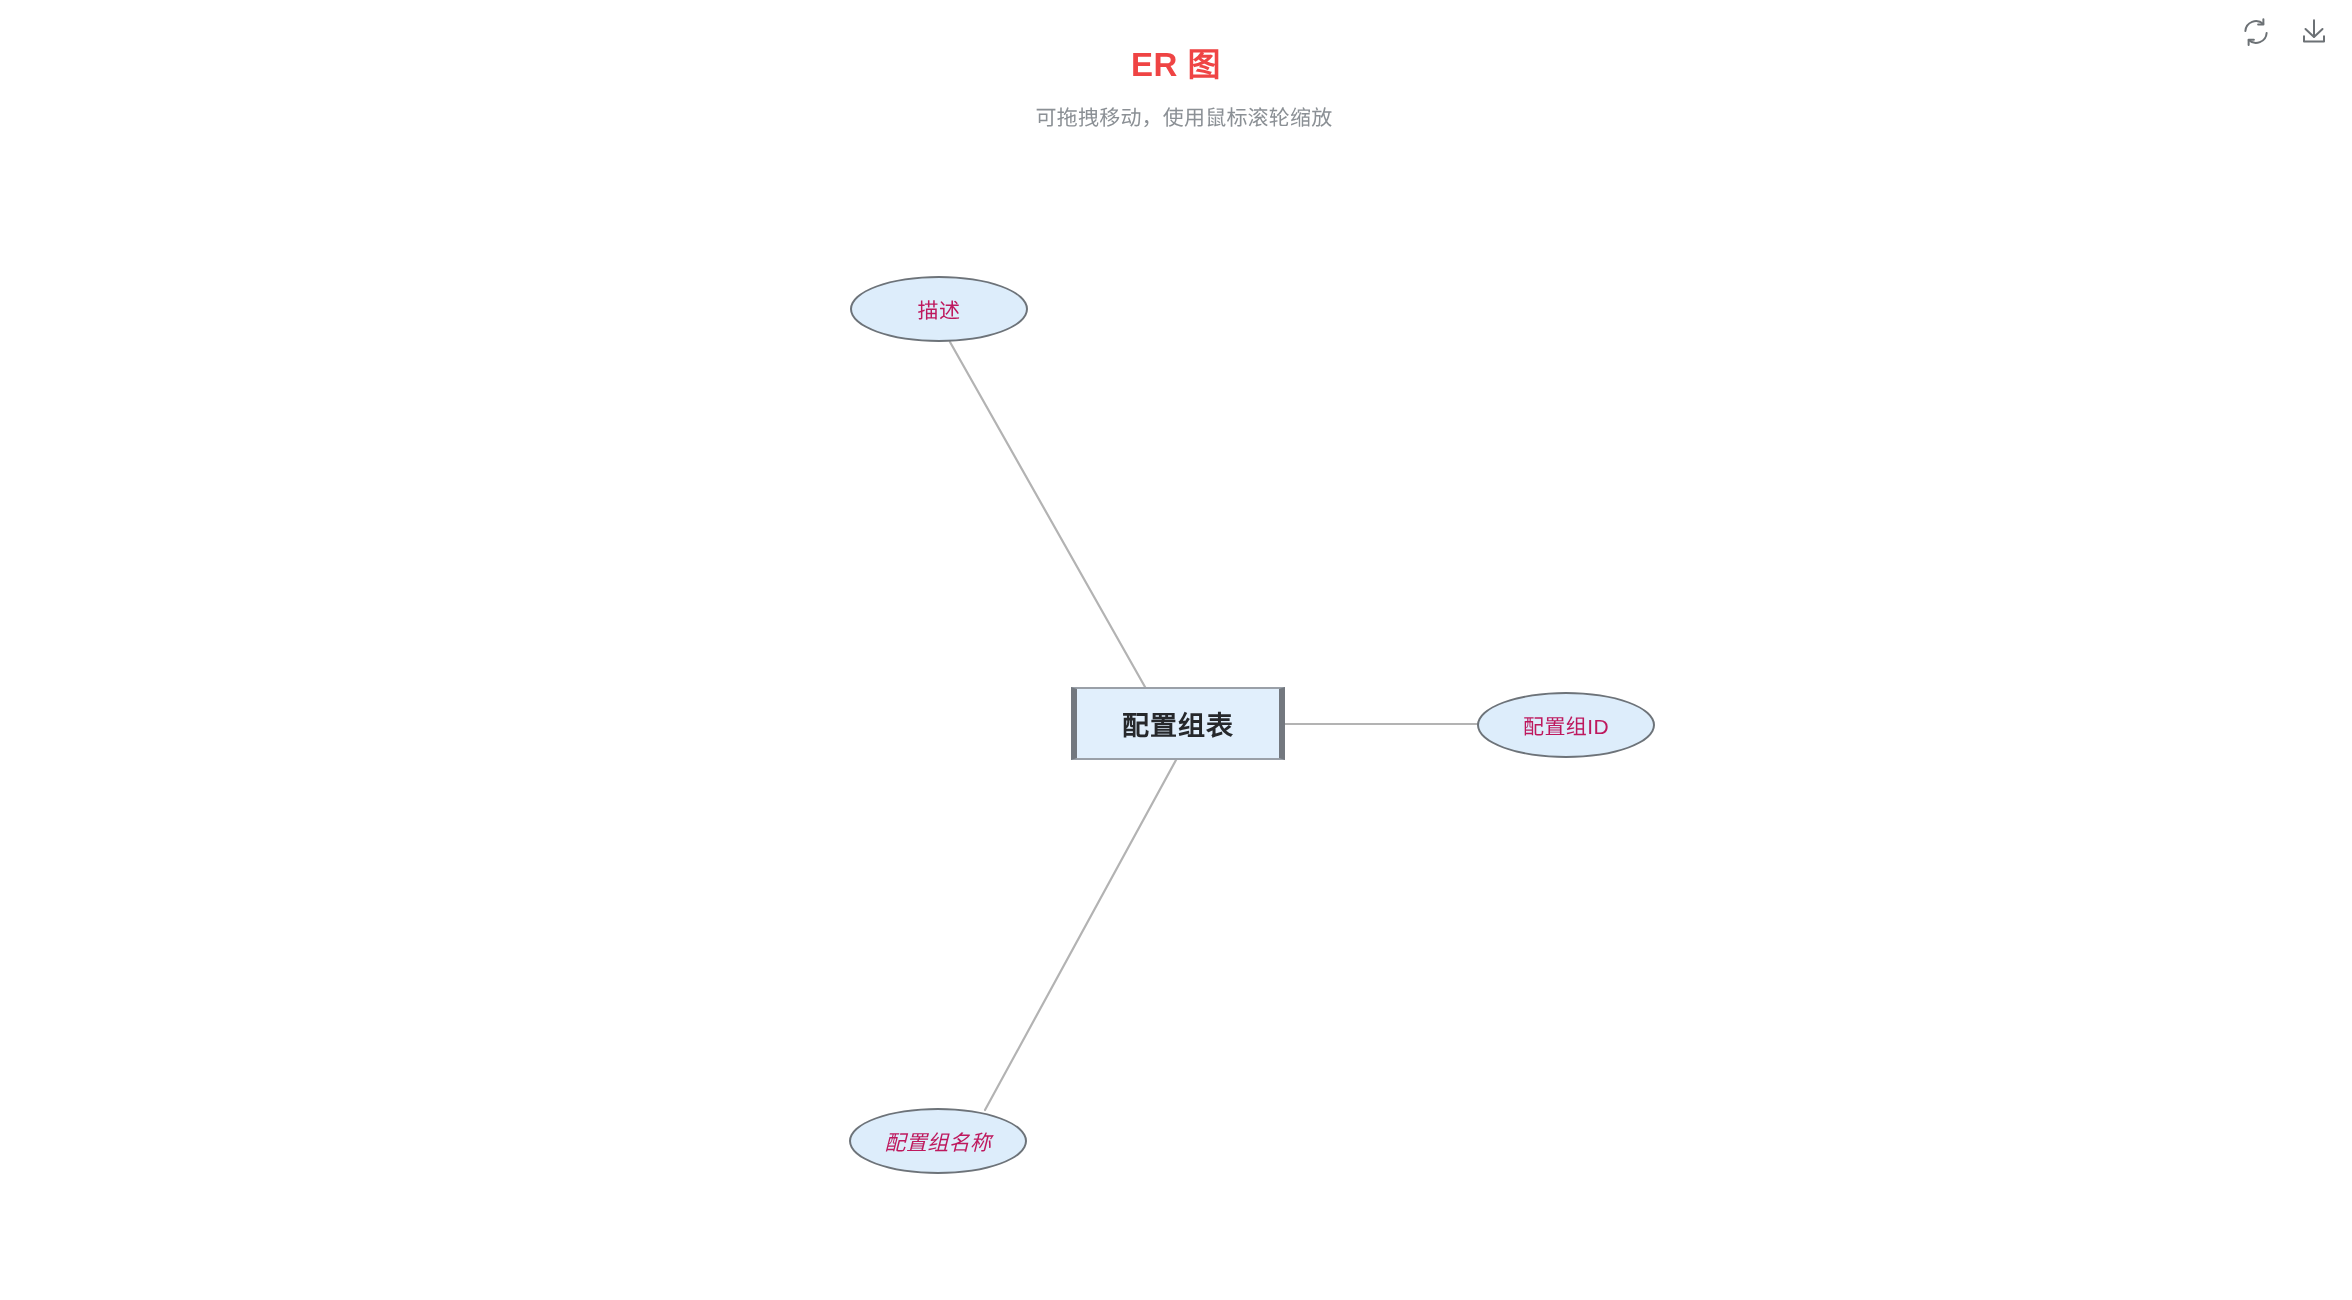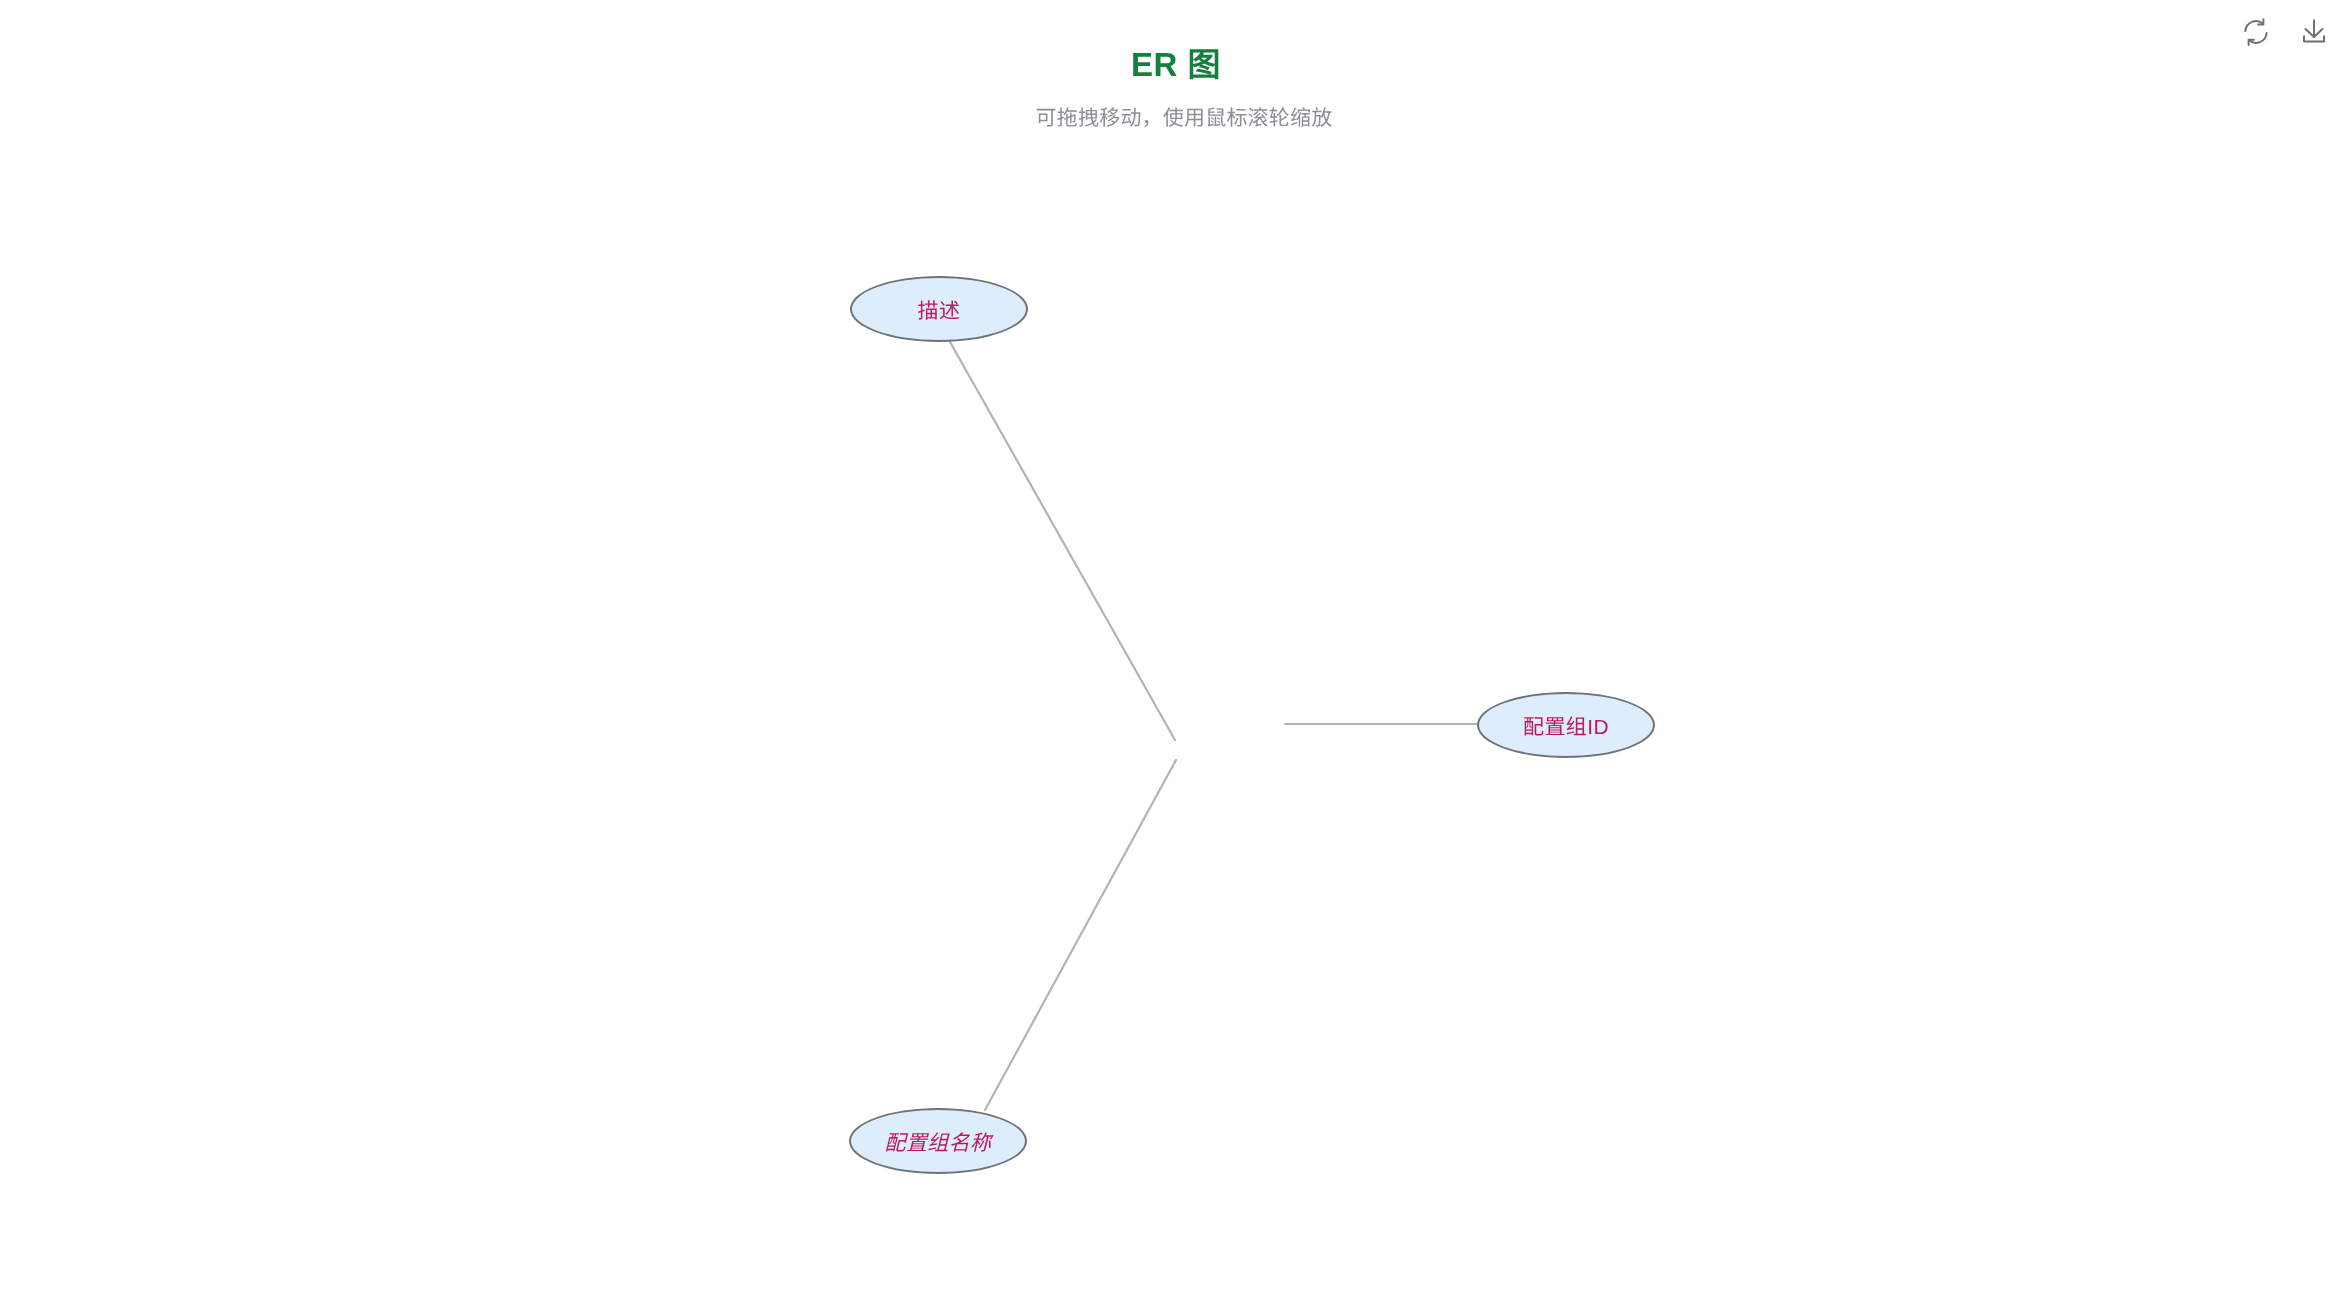--- a/index.html
+++ b/index.html
@@ -27,21 +27,21 @@
     pointer-events: none;
   }
   #page-title {
     position: absolute;
     top: 38px;
     left: 0;
     width: 2352px;
     text-align: center;
     font-size: 33px;
     font-weight: bold;
-    color: #15803d;
+    color: #ef4444;
     letter-spacing: 0.5px;
   }
   #page-subtitle {
     position: absolute;
     top: 101px;
     left: 8px;
     width: 2352px;
     text-align: center;
     font-size: 21px;
     font-weight: normal;
@@ -130,20 +130,23 @@
 <div id="diagram-canvas">
 
   <svg id="edge-layer" width="2352" height="1300" viewBox="0 0 2352 1300" xmlns="http://www.w3.org/2000/svg">
     <g fill="none" stroke="#b3b3b3" stroke-width="2.2" stroke-linecap="round">
       <path d="M 950 342 L 1175 740"></path>
       <path d="M 1285 724 L 1569 724"></path>
       <path d="M 1176 760 L 985 1110"></path>
     </g>
   </svg>
 
+  <div class="node entity-node" style="left:1071px; top:687px; width:214px; height:73px;">
+    <span class="entity-label">配置组表</span>
+  </div>
 
   <div class="node attribute-node" style="left:850px; top:276px; width:178px; height:66px;">
     <span class="attribute-label">描述</span>
   </div>
 
   <div class="node attribute-node" style="left:1477px; top:692px; width:178px; height:66px;">
     <span class="attribute-label">配置组ID</span>
   </div>
 
   <div class="node attribute-node" style="left:849px; top:1108px; width:178px; height:66px;font-style:italic;">

